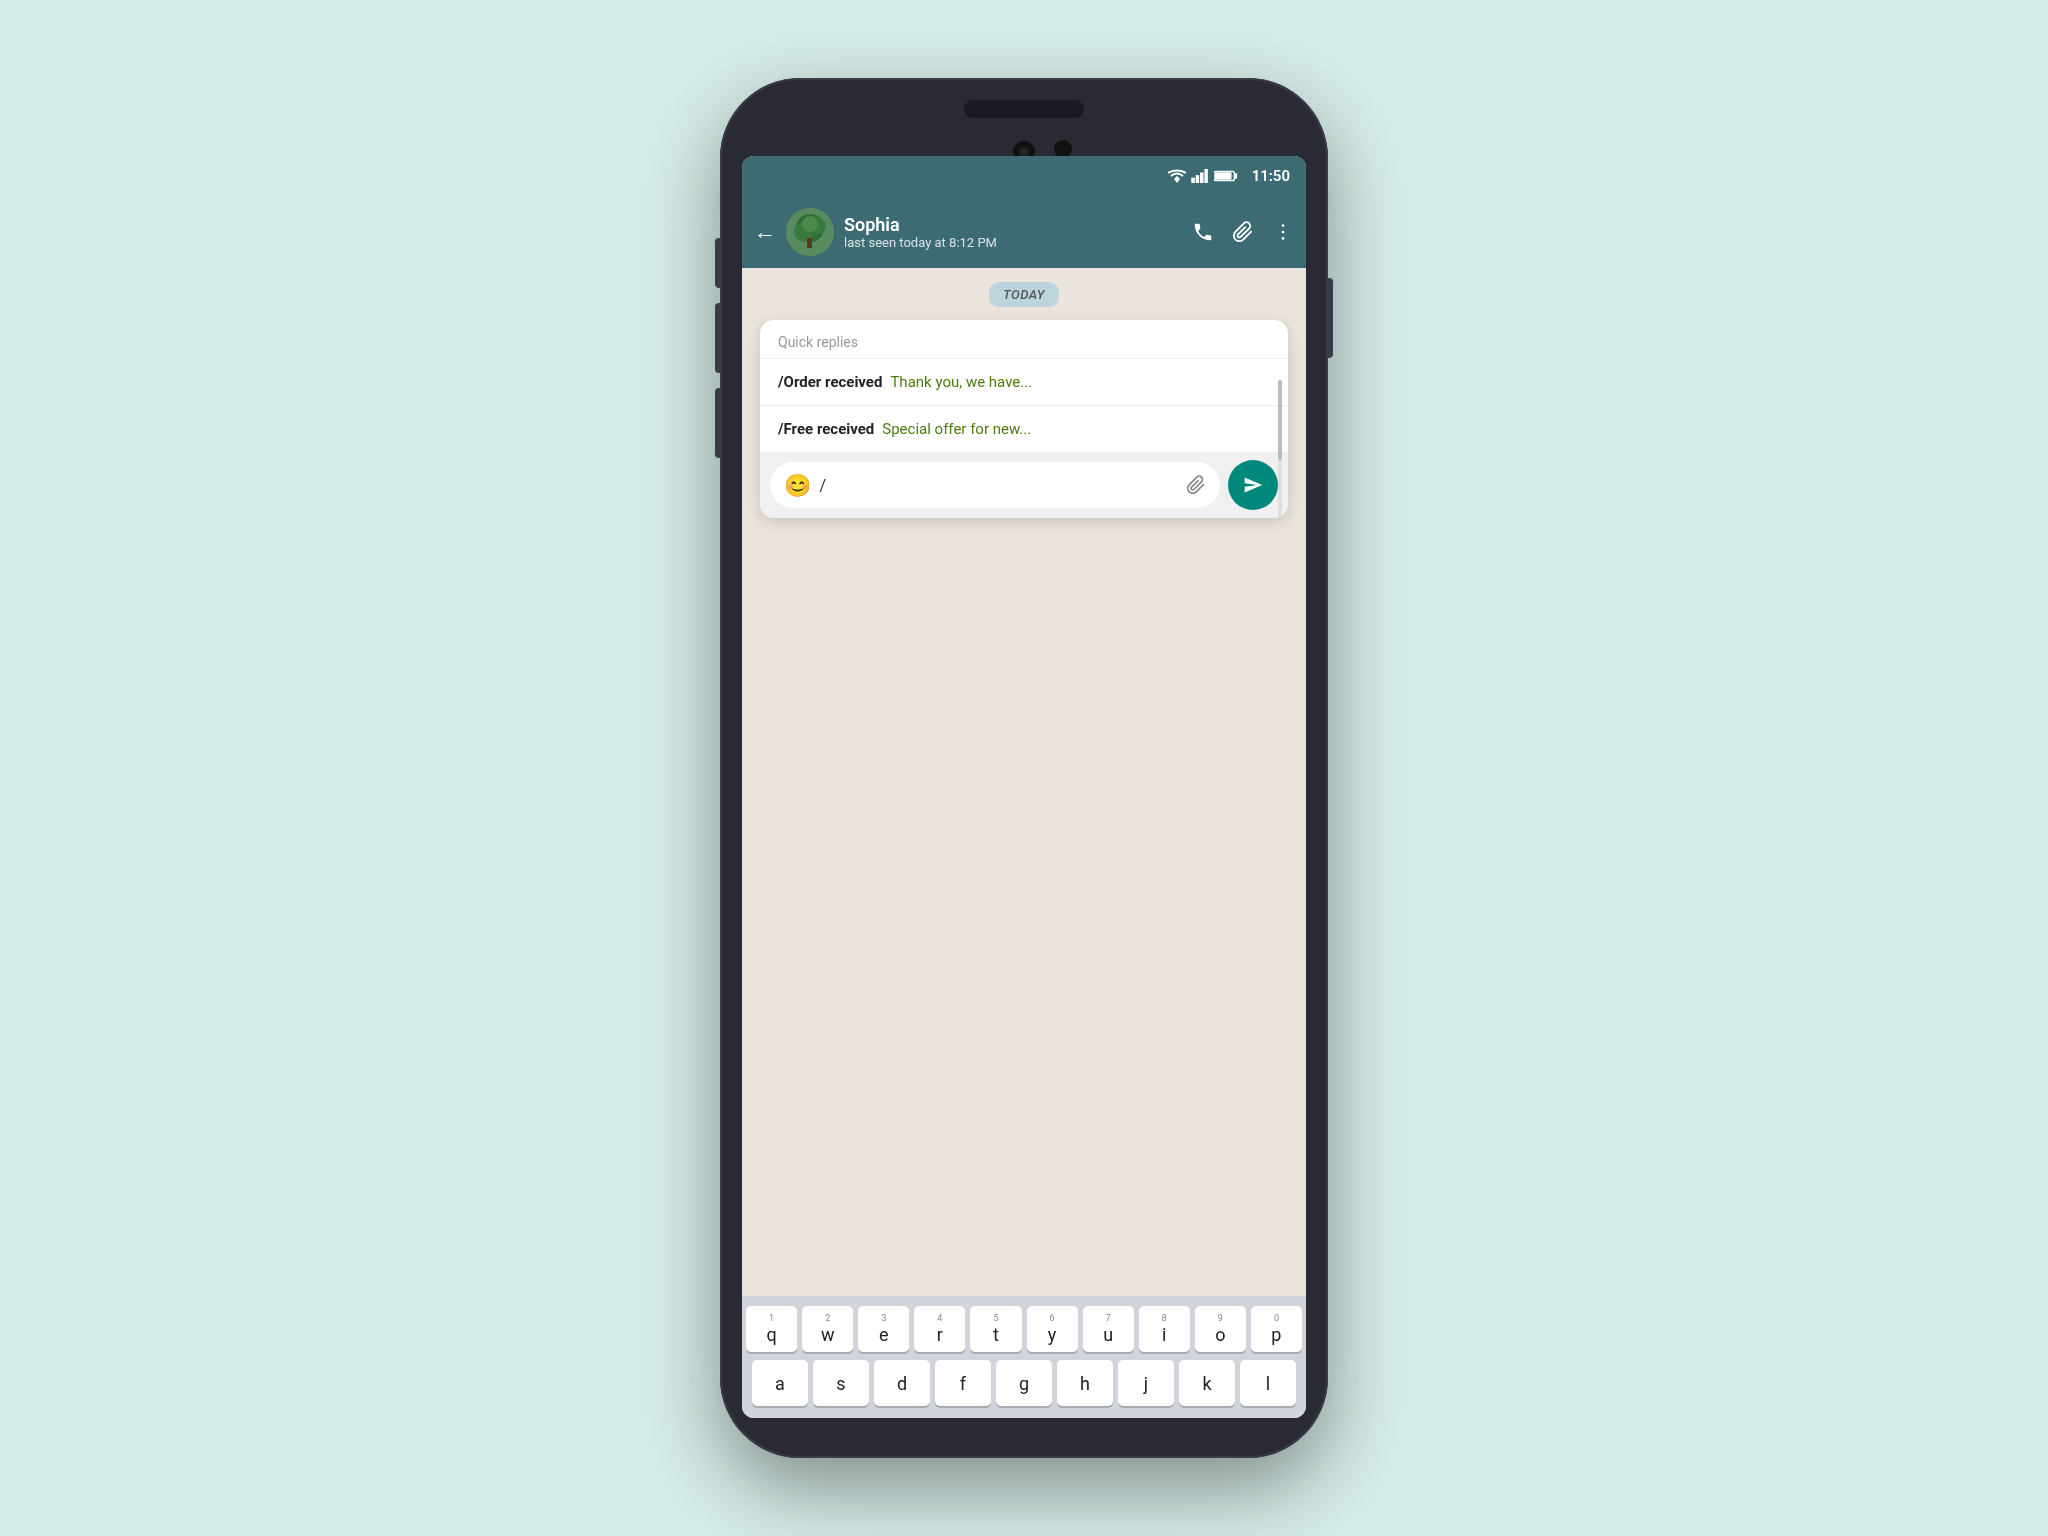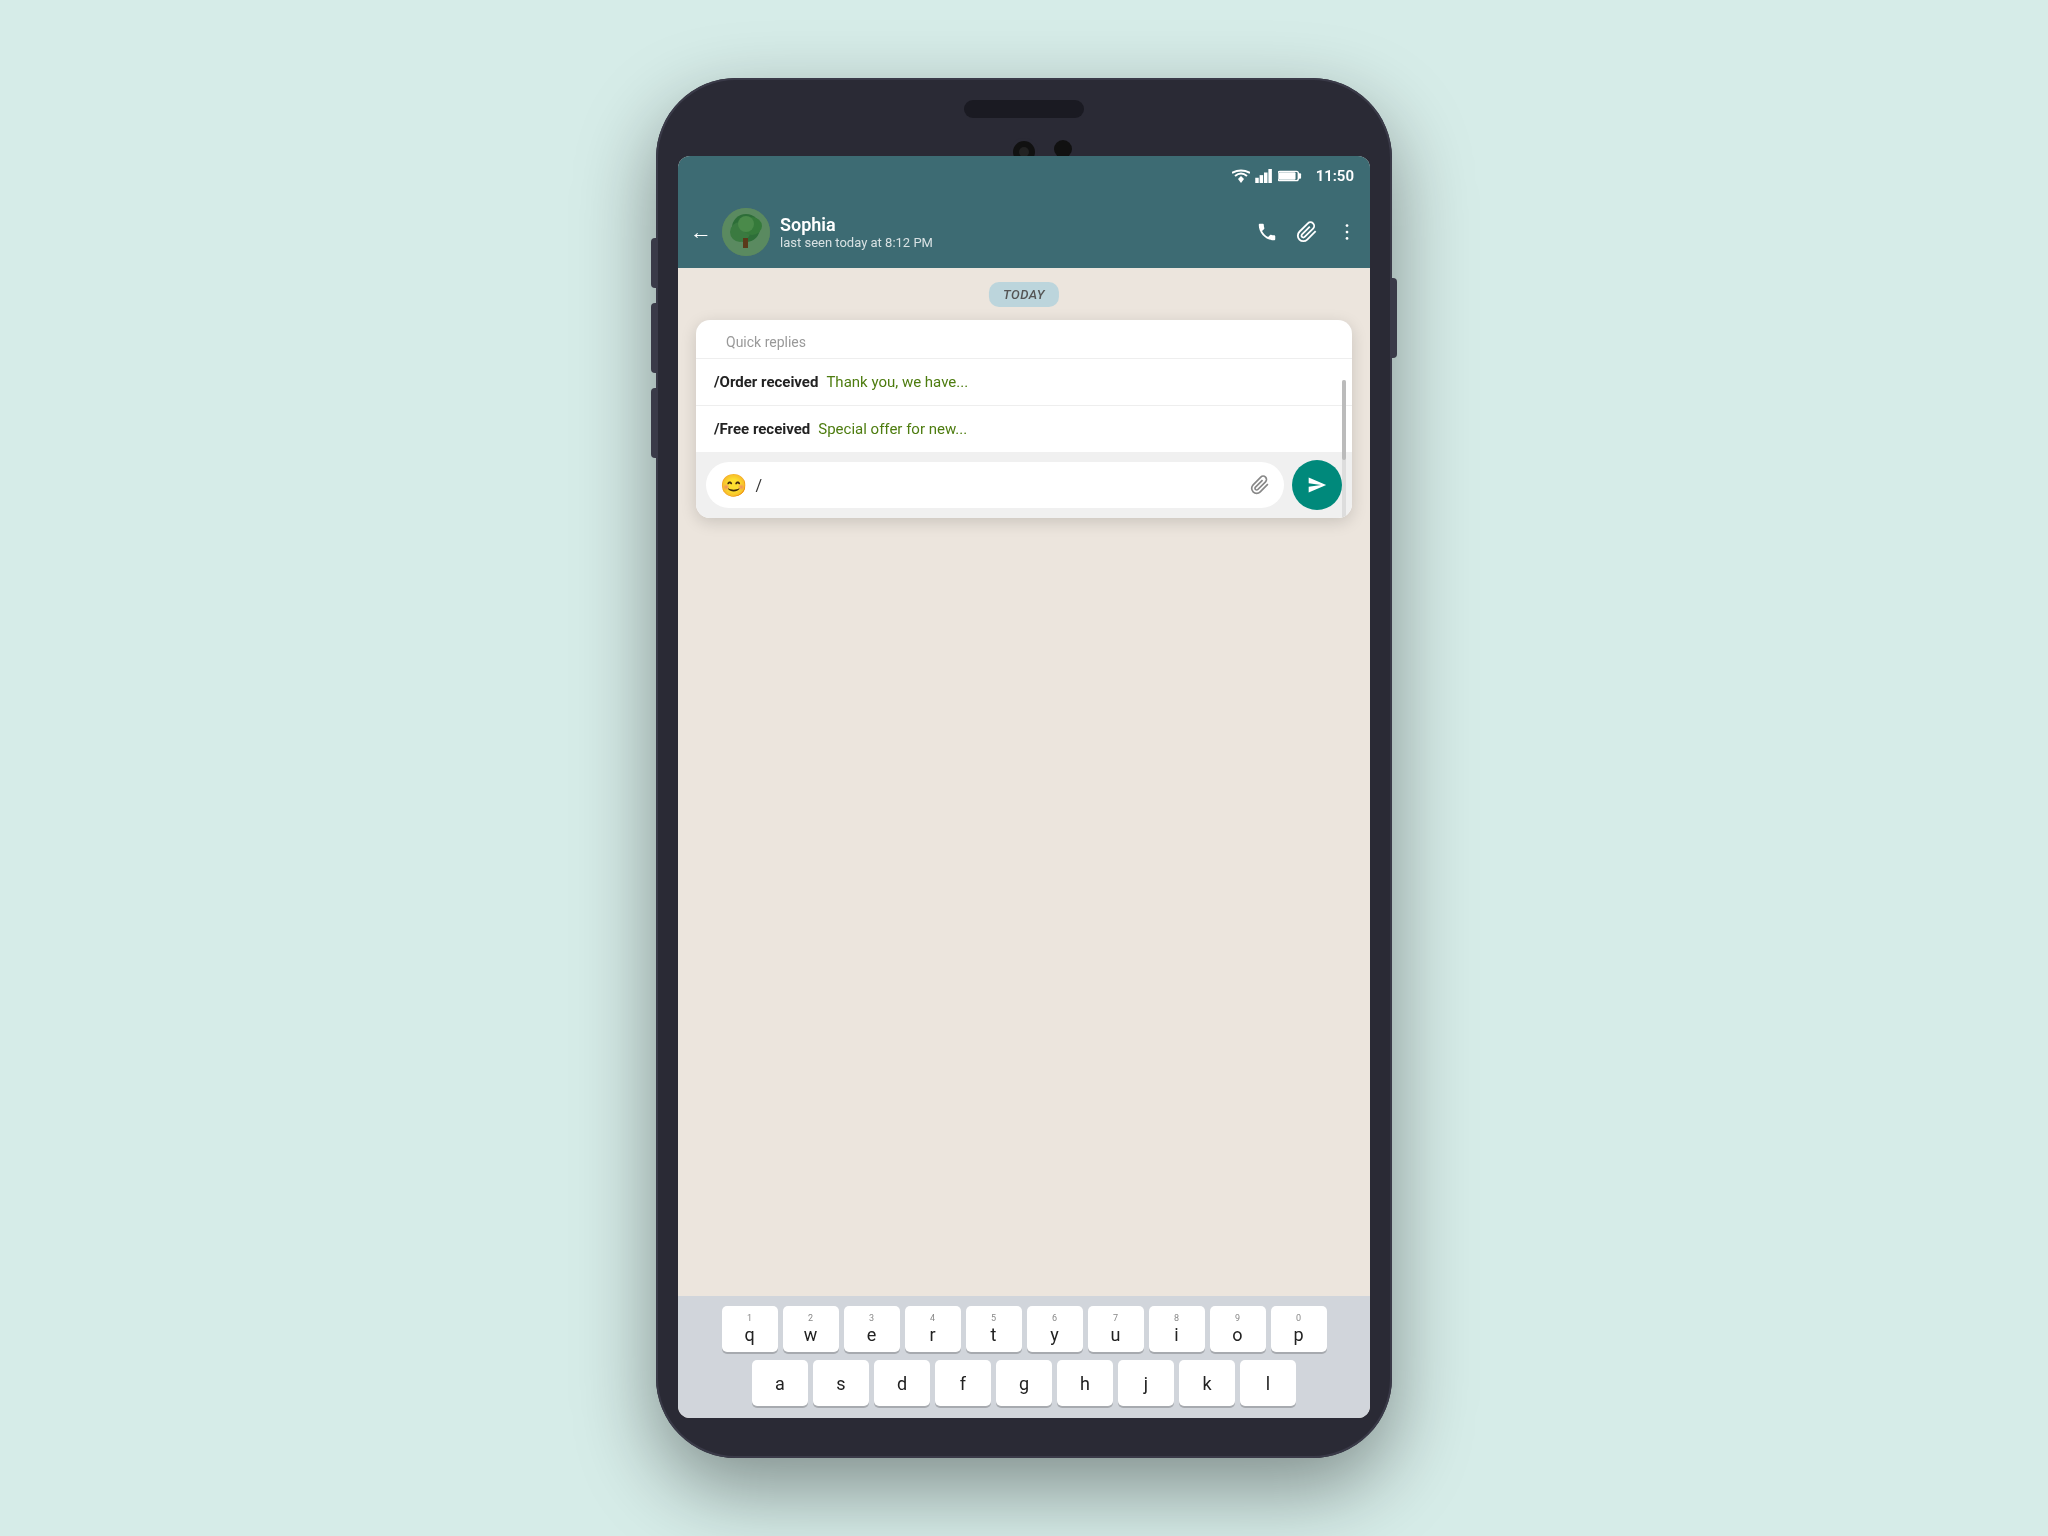--- a/index.html
+++ b/index.html
@@ -10,21 +10,21 @@
       justify-content: center;
       align-items: center;
       width: 2048px;
       height: 1536px;
       font-family: 'Roboto', Arial, sans-serif;
       overflow: hidden;
     }
 
     .phone-wrapper {
       position: relative;
-      width: 736px;
+      width: 608px;
       height: 1380px;
     }
 
     .phone-outer {
       position: absolute;
       top: 0; left: 0; right: 0; bottom: 0;
       background: #2a2a35;
       border-radius: 80px;
       box-shadow: 0 30px 80px rgba(0,0,0,0.4), inset 0 0 0 2px #3a3a48;
     }
@@ -239,21 +239,20 @@
       border-radius: 14px;
       box-shadow: 0 4px 16px rgba(0,0,0,0.15);
       z-index: 10;
       overflow: hidden;
     }
 
     .quick-replies-header {
       padding: 14px 18px 8px;
       color: #999;
       font-size: 14px;
-      margin-left: 12px;
     }
 
     .quick-reply-item {
       padding: 14px 18px;
       border-top: 1px solid #eee;
       display: flex;
       align-items: flex-start;
       gap: 8px;
       cursor: pointer;
     }

